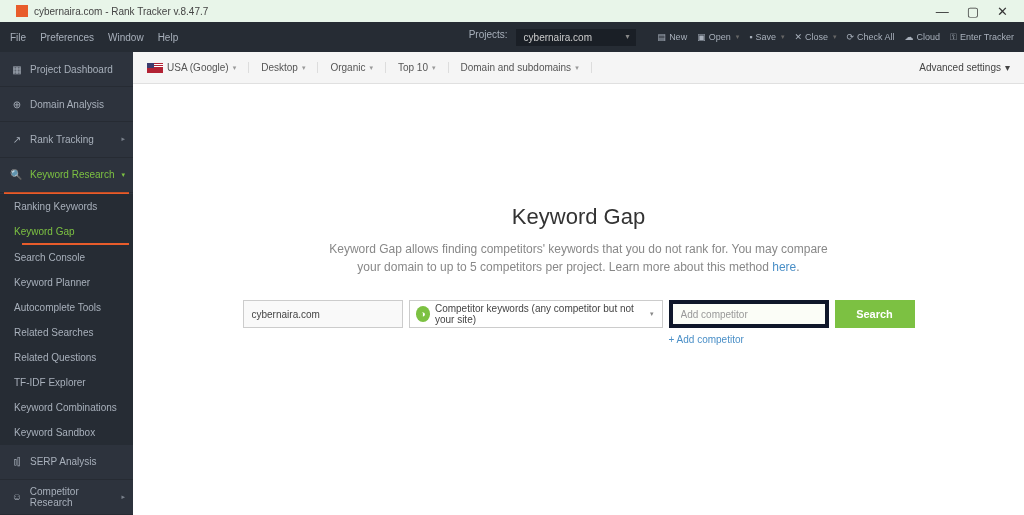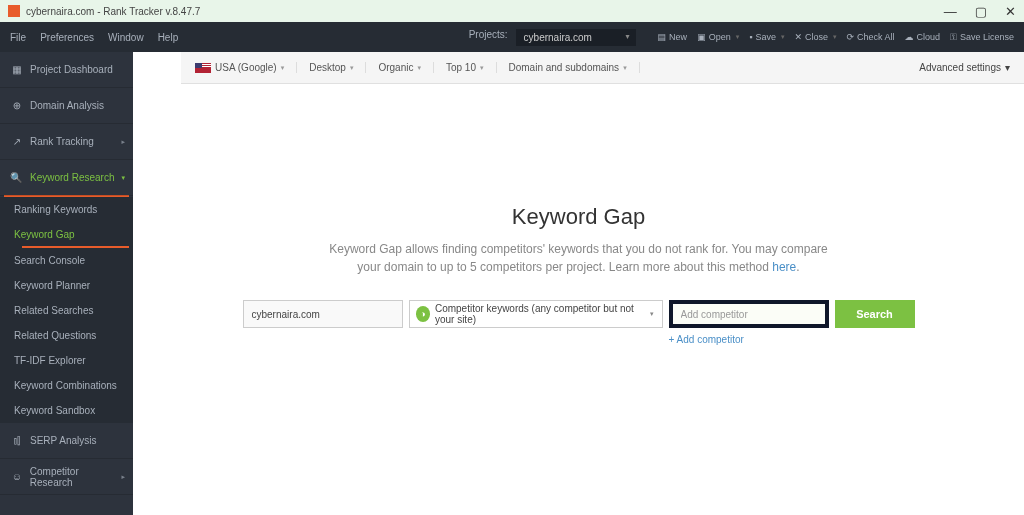--- a/index.html
+++ b/index.html
@@ -1,18 +1,18 @@
 <!DOCTYPE html>
 <html><head>
 <meta charset="utf-8">
 <style>
 * { box-sizing: border-box; margin: 0; padding: 0; font-family: Arial, sans-serif; }
 body { width: 1024px; height: 515px; overflow: hidden; background: #e8f5e9; }
 
-.titlebar { height: 22px; background: #e8f5e9; display: flex; align-items: center; padding: 0 8px; font-size: 10px; color: #444; }
+.titlebar { height: 22px; background: #e8f5e9; display: flex; align-items: center; padding: 0 16px; font-size: 10px; color: #444; }
 .titlebar .app-icon { width: 12px; height: 12px; background: #e85c2b; margin-right: 6px; }
 .titlebar .win-controls { margin-left: auto; display: flex; gap: 18px; font-size: 13px; color: #333; }
 
 .menubar { height: 30px; background: #262c34; display: flex; align-items: center; padding: 0 10px; font-size: 10px; color: #a8b0bb; }
 .menubar .menu-item { margin-right: 14px; cursor: pointer; }
 .menubar .projects-zone { margin-left: auto; display: flex; align-items: flex-start; gap: 8px; margin-right: 12px;}
 .menubar .projects-label { color: #a8b0bb; }
 .menubar .project-select { background: #1a1f26; color: #ccc; padding: 3px 20px 3px 8px; font-size: 10px; width: 120px; position: relative; }
 .menubar .project-select::after { content: '▾'; position: absolute; right: 6px; font-size: 8px; color: #888;}
 .menubar .tool-btn { display: flex; align-items: center; gap: 3px; color: #a8b0bb; margin-left: 10px; font-size: 9px; cursor: pointer;}
@@ -26,21 +26,21 @@
 .sidebar .side-item .side-ic { width: 14px; margin-right: 6px; text-align: center; font-size: 10px;}
 .sidebar .side-item .side-car { position: absolute; right: 8px; font-size: 7px; color: #7a818c;}
 .sidebar .side-item.active { color: #7cc142; }
 .sidebar .side-item.active .side-car { color: #7cc142; }
 .sidebar .sub-list { background: #262c34; }
 .sidebar .sub-item { padding: 7px 10px 7px 14px; color: #a8b0bb; cursor: pointer; font-size: 10px; }
 .sidebar .sub-item.active { color: #7cc142; }
 .orange-underline { height: 2px; background: #e85c2b; margin: -1px 4px 0 4px;}
 
 .content { flex: 1; background: #fff; display: flex; flex-direction: column; }
-.filterbar { height: 32px; background: #f5f5f5; border-bottom: 1px solid #e0e0e0; display: flex; align-items: center; padding: 6px 14px; font-size: 10px; color: #555; margin-left: 48px; }
+.filterbar { height: 32px; background: #f5f5f5; border-bottom: 1px solid #e0e0e0; display: flex; align-items: center; padding: 6px 14px; font-size: 10px; color: #555; }
 .filterbar .filter-item { display: flex; align-items: center; gap: 4px; padding-right: 12px; margin-right: 12px; border-right: 1px solid #ddd; cursor: pointer;}
 .filterbar .filter-item:last-of-type { border-right: none; }
 .filterbar .filter-item .car { font-size: 7px; color: #999; }
 .filterbar .flag { width: 16px; height: 10px; background: linear-gradient(to bottom, #b22234 10%, #fff 10%, #fff 20%, #b22234 20%, #b22234 30%, #fff 30%, #fff 40%, #b22234 40%); position: relative; }
 .filterbar .flag::before { content:''; position:absolute; top:0; left:0; width:7px; height:5px; background:#3c3b6e;}
 .filterbar .adv-settings { margin-left: auto; cursor: pointer; color: #444; display:flex; align-items:center; gap:4px;text-align:right;}
 
 .page-body { flex: 1; display: flex; flex-direction: column; align-items: center; padding-top: 120px; }
 .page-title { font-size: 22px; color: #333; font-weight: 400; margin-bottom: 10px;}
 .page-desc { font-size: 12px; color: #888; text-align: center; line-height: 1.5; max-width: 500px; margin-bottom: 24px; }
@@ -107,21 +107,21 @@
   <div class="tool-btn">
       <span class="ic">⟳</span>
       <span>Check All</span>
     </div>
   <div class="tool-btn">
       <span class="ic">☁</span>
       <span>Cloud</span>
     </div>
   <div class="tool-btn">
       <span class="ic">⚿</span>
-      <span>Save License</span>
+      <span>Enter Tracker</span>
     </div>
 </div>
 
 <div class="main">
 
   <div class="sidebar">
     <div class="side-item">
       <span class="side-ic">▦</span>
       <span>Project Dashboard</span>
     </div>
@@ -139,20 +139,21 @@
       <span>Keyword Research</span>
       <span class="side-car">▾</span>
     </div>
     <div class="orange-underline"></div>
     <div class="sub-list">
       <div class="sub-item">Ranking Keywords</div>
       <div class="sub-item active">Keyword Gap</div>
       <div class="orange-underline" style="margin-left:22px;"></div>
       <div class="sub-item">Search Console</div>
       <div class="sub-item">Keyword Planner</div>
+      <div class="sub-item">Autocomplete Tools</div>
       <div class="sub-item">Related Searches</div>
       <div class="sub-item">Related Questions</div>
       <div class="sub-item">TF-IDF Explorer</div>
       <div class="sub-item">Keyword Combinations</div>
       <div class="sub-item">Keyword Sandbox</div>
     </div>
     <div class="side-item">
       <span class="side-ic">⫾⫿</span>
       <span>SERP Analysis</span>
     </div>

